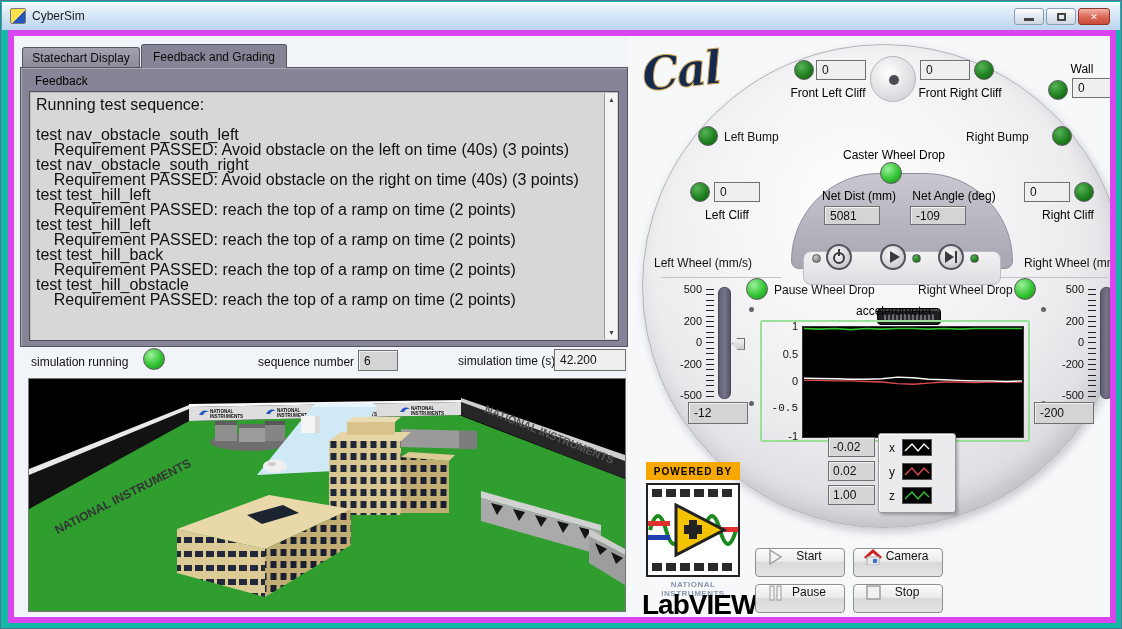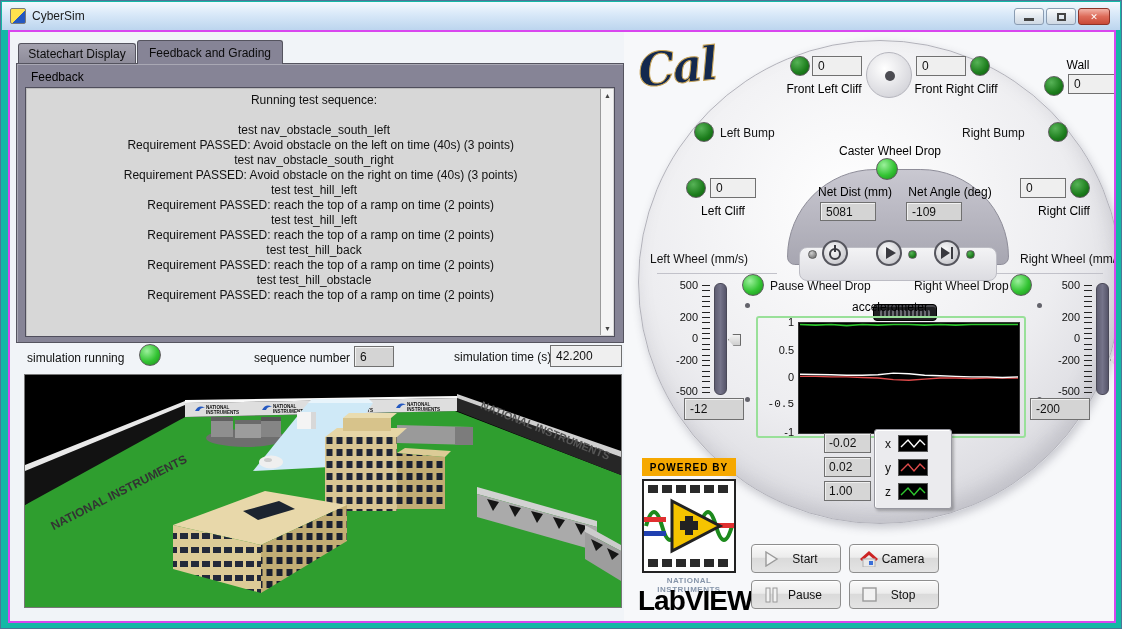--- a/index.html
+++ b/index.html
@@ -10,30 +10,30 @@
     background:linear-gradient(#f4f9fe,#d8e8f8 45%,#bcd5ee); display:flex; align-items:center; }
   #appicon { width:16px; height:16px; margin-left:8px; border:1px solid #7a7a7a; background:linear-gradient(135deg,#ffe24d 0 55%,#2458c0 55% 100%); border-radius:2px; }
   #title { margin-left:6px; color:#1b1b1b; }
   .capbtns { position:absolute; right:10px; top:6px; display:flex; gap:2px; }
   .capbtn { width:30px; height:17px; border:1px solid #8a9cb2; border-radius:3px;
     background:linear-gradient(#fdfdfd,#e3e9f0 50%,#cfd9e4); display:flex; align-items:center; justify-content:center; font-size:9px; color:#333; }
   .capbtn.close { width:32px; background:linear-gradient(#f3b4a8,#dd6b59 50%,#c94a38); border-color:#8e3328; color:#fff; font-weight:bold; }
   .minglyph { width:10px; height:3px; background:#444; margin-top:6px; }
   .maxglyph { width:9px; height:8px; border:2px solid #444; }
   
-  #client { position:absolute; left:7px; top:29px; width:1108px; height:593px; border:2px solid #d946ef; background:#f1f4f8; overflow:hidden; }
+  #client { position:absolute; left:7px; top:29px; width:1108px; height:593px; border:6px solid #d946ef; background:#f1f4f8; overflow:hidden; }
   
   .abs { position:absolute; }
   
   .tab { position:absolute; border:1px solid #55545f; border-bottom:none; background:linear-gradient(#a3a1ae,#8d8b99); border-radius:3px 3px 0 0; display:flex; align-items:center; justify-content:center; color:#0b0b0b; }
   .tab.active { background:#868496; z-index:3; }
-  #tabpage { position:absolute; left:6px; top:31px; width:608px; height:280px; background:#868496; border:1px solid #55545f; box-shadow:inset 1px 1px 0 #a9a8b4; z-index:2;text-align:center; }
+  #tabpage { position:absolute; left:6px; top:31px; width:608px; height:280px; background:#868496; border:1px solid #55545f; box-shadow:inset 1px 1px 0 #a9a8b4; z-index:2; }
   #feedback-label { position:absolute; left:14px; top:6px; color:#000; }
   #feedback-box { position:absolute; left:8px; top:23px; width:590px; height:250px; background:#d7d7d7; border:1px solid #4f4e5c; box-shadow:inset 1px 1px 0 #bdbdbd; }
-  #feedback-text { position:absolute; left:6px; top:5px; right:18px; bottom:4px; white-space:pre-wrap; font-size:12px; line-height:15px; overflow:hidden; }
+  #feedback-text { position:absolute; left:6px; top:5px; right:18px; bottom:4px; white-space:pre-wrap; font-size:16px; line-height:15px; overflow:hidden; }
   #feedback-scroll { position:absolute; top:1px; right:1px; width:13px; bottom:1px; background:#f4f4f4; border-left:1px solid #9a9a9a; }
   .scroll-arrow { position:absolute; left:0; width:13px; height:13px; display:flex; align-items:center; justify-content:center; font-size:7px; color:#444; }
   
   .led { border-radius:50%; border:1px solid #5e5e5e; }
   .led.off { background:radial-gradient(circle at 35% 30%, #57b357, #1c7d1c 60%, #0f5a0f); }
   .led.on  { background:radial-gradient(circle at 35% 30%, #9cf09c, #33c433 55%, #1a861a); }
   .led.gray{ background:radial-gradient(circle at 35% 30%, #cfcfcf, #8c8c8c 60%, #6a6a6a); }
   .numbox { background:#d4d4d4; border:1px solid #707070; box-shadow:inset 1px 1px 0 #f2f2f2; display:flex; align-items:center; padding-left:5px; }
   .numbox.light { background:#efefef; }
   .lbl { white-space:nowrap; }
@@ -71,21 +71,21 @@
   #connector:before { content:""; position:absolute; left:6px; right:6px; top:5px; height:7px; border-radius:2px;
     background:repeating-linear-gradient(90deg,#6a6a72 0 2px,#26262b 2px 4px); }
   
   #callogo { position:absolute; font-family:"DejaVu Serif","Liberation Serif",serif; font-style:italic; font-weight:bold;
     font-size:46px; color:#14294e; transform:rotate(-6deg); -webkit-text-stroke:1px #c9a353; letter-spacing:-2px; }
   
   #poweredby { position:absolute; background:#f6a800; color:#000; font-weight:bold; font-size:10px; display:flex; align-items:center; justify-content:center; letter-spacing:1px; }
   #nitext { position:absolute; color:#8695aa; font-weight:bold; font-size:8px; letter-spacing:.5px; text-align:center; }
   #lvtext { position:absolute; font-weight:bold; font-size:28px; letter-spacing:-1px; color:#000; }
   
-  .actbtn { position:absolute; border:1px solid #8e8e8e; border-radius:4px; display:flex; align-items:center;
+  .actbtn { position:absolute; border:1px solid #8e8e8e; border-radius:4px; display:flex; align-items:flex-start;
     background:linear-gradient(#fafafa,#ececec 45%,#dadada 50%,#e4e4e4); box-shadow:inset 0 1px 0 #fff; }
   .actbtn .ic { width:22px; display:flex; justify-content:center; margin-left:8px; }
   .actbtn .tx { flex:1; text-align:center; margin-right:12px; }
 </style>
 </head>
 <body>
 
 <div id="win">
 
   <div id="titlebar">

